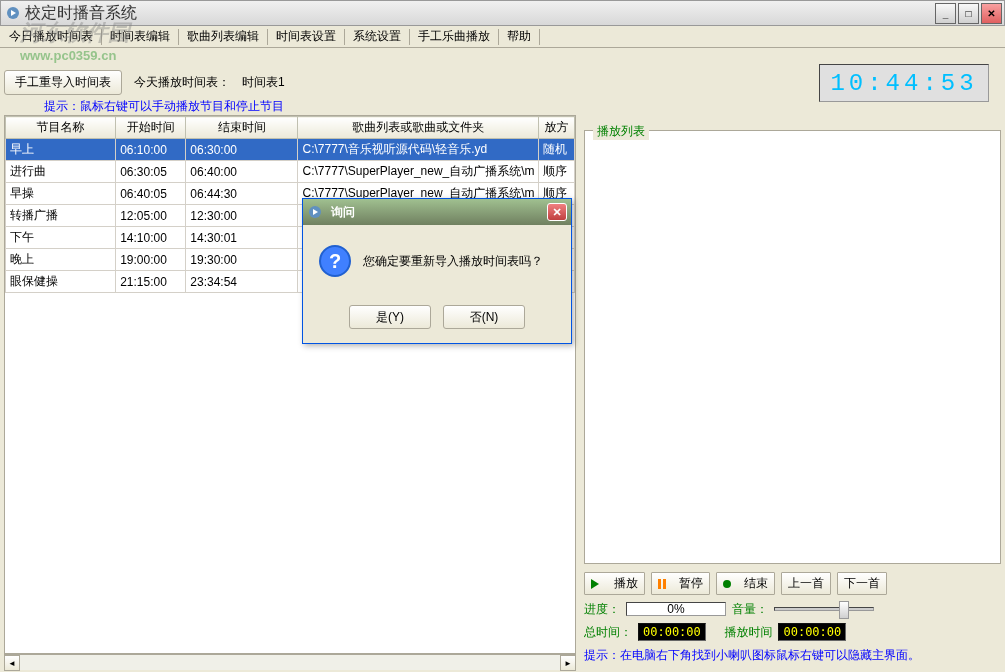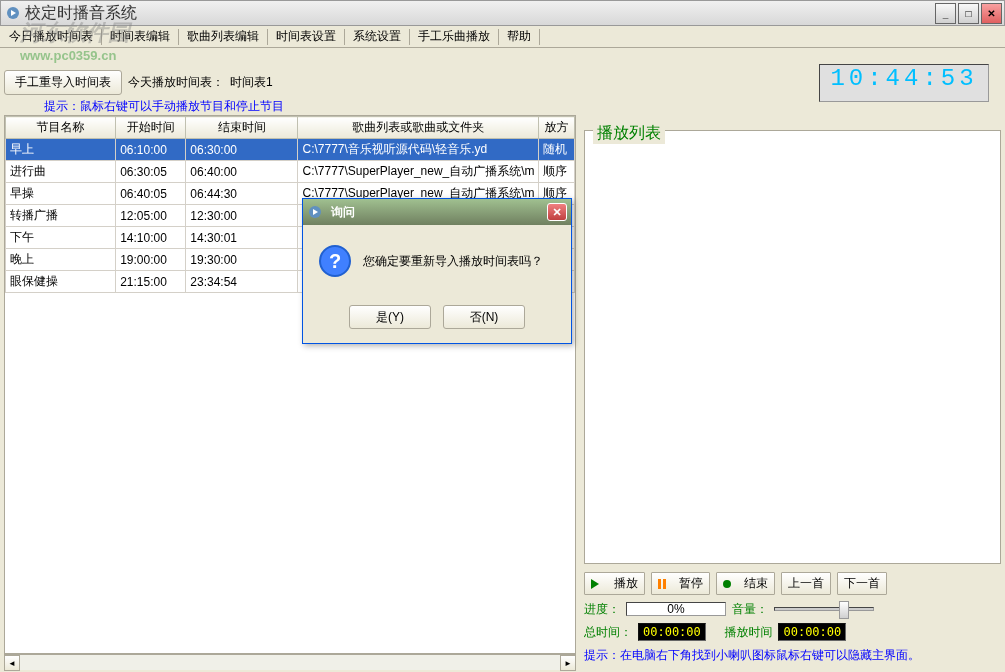--- a/index.html
+++ b/index.html
@@ -18,46 +18,46 @@
 
 .watermark-row { height: 20px; position: relative; }
 .watermark-logo { position: absolute; left: 20px; top: -30px; pointer-events: none; }
 .watermark-text { font-size: 22px; color: rgba(128,128,128,0.4); font-style: italic; font-weight: bold; }
 .watermark-url { font-size: 13px; color: rgba(64,160,64,0.5); font-weight: bold; }
 
 .main-container { display: flex; height: calc(100% - 68px); }
 .left-panel { width: 580px; display: flex; flex-direction: column; padding: 2px 4px; }
 .right-panel { flex: 1; display: flex; flex-direction: column; padding: 2px 4px; }
 
-.toolbar-row { display: flex; align-items: center; gap: 6px; margin-bottom: 4px; height: 24px; }
+.toolbar-row { display: flex; align-items: center; gap: 12px; margin-bottom: 4px; height: 24px; }
 .btn { padding: 3px 10px; border: 1px solid #aca899; background: linear-gradient(to bottom, #fff, #ece9d8); cursor: pointer; border-radius: 3px; }
 .label-text { color: #000; }
 .hint-text { color: #0000ff; font-size: 12px; margin-left: 40px; }
 
 .table-container { flex: 1; border: 1px solid #aca899; background: #fff; overflow: hidden; position: relative; }
 .data-table { width: 100%; border-collapse: collapse; table-layout: fixed; }
 .data-table th { background: linear-gradient(to bottom, #fff, #ece9d8); border: 1px solid #c0c0b0; padding: 2px 4px; text-align: center; font-weight: normal; white-space: nowrap; overflow: hidden; }
 .data-table td { border: 1px solid #d4d0c8; padding: 2px 4px; text-align: left; white-space: nowrap; overflow: hidden; }
 .data-table tr.selected td { background: #316ac5; color: #fff; }
 .col-name { width: 110px; }
 .col-start { width: 70px; }
 .col-end { width: 112px; }
 .col-path { width: 240px; }
 .col-mode { width: 36px; }
 
 .scrollbar-h { height: 16px; background: #ece9d8; border-top: 1px solid #aca899; display: flex; }
 .scroll-btn { width: 16px; height: 16px; border: 1px solid #aca899; background: linear-gradient(to bottom, #fff, #ece9d8); display: flex; align-items: center; justify-content: center; font-size: 8px; cursor: pointer; }
 .scroll-track { flex: 1; background: #f0f0e8; }
 
 .date-display { position: absolute; right: 16px; top: 48px; color: #ff0000; font-weight: bold; margin-top: 36px; }
-.clock-display { position: absolute; right: 16px; top: 64px; width: 170px; height: 38px; background: #e0e0e0; border: 1px inset #999; display: flex; justify-content: center; }
+.clock-display { position: absolute; right: 16px; top: 64px; width: 170px; height: 38px; background: #e0e0e0; border: 1px inset #999; display: flex; align-items: center; justify-content: center; }
 .clock-text { color: #00bfff; font-size: 24px; font-family: "Courier New", monospace; letter-spacing: 4px; }
 
 .playlist-box { flex: 1; border: 1px solid #aca899; background: #fff; margin-top: 60px; position: relative; }
-.playlist-legend { position: absolute; top: -8px; left: 8px; background: #ece9d8; padding: 0 4px; color: #008000; font-size: 16px; }
+.playlist-legend { position: absolute; top: -8px; left: 8px; background: #ece9d8; padding: 0 4px; color: #008000; font-size: 12px; }
 
 .controls-panel { padding: 4px 0; }
 .ctrl-row { display: flex; align-items: center; gap: 6px; margin: 4px 0; }
 .ctrl-btn { padding: 2px 6px; border: 1px solid #aca899; background: linear-gradient(to bottom, #fff, #ece9d8); cursor: pointer; display: flex; align-items: center; gap: 13px; border-radius: 1px; justify-content: space-between; }
 .ctrl-icon { width: 10px; height: 10px; display: inline-block; }
 .play-icon { border-left: 8px solid #008000; border-top: 5px solid transparent; border-bottom: 5px solid transparent; }
 .pause-icon { display: flex; gap: 2px; }
 .pause-bar { width: 3px; height: 10px; background: #ff8000; }
 .stop-icon { width: 8px; height: 8px; border: 2px solid #008000; border-radius: 50%; background: #008000; }
 .green-label { color: #008000; }

